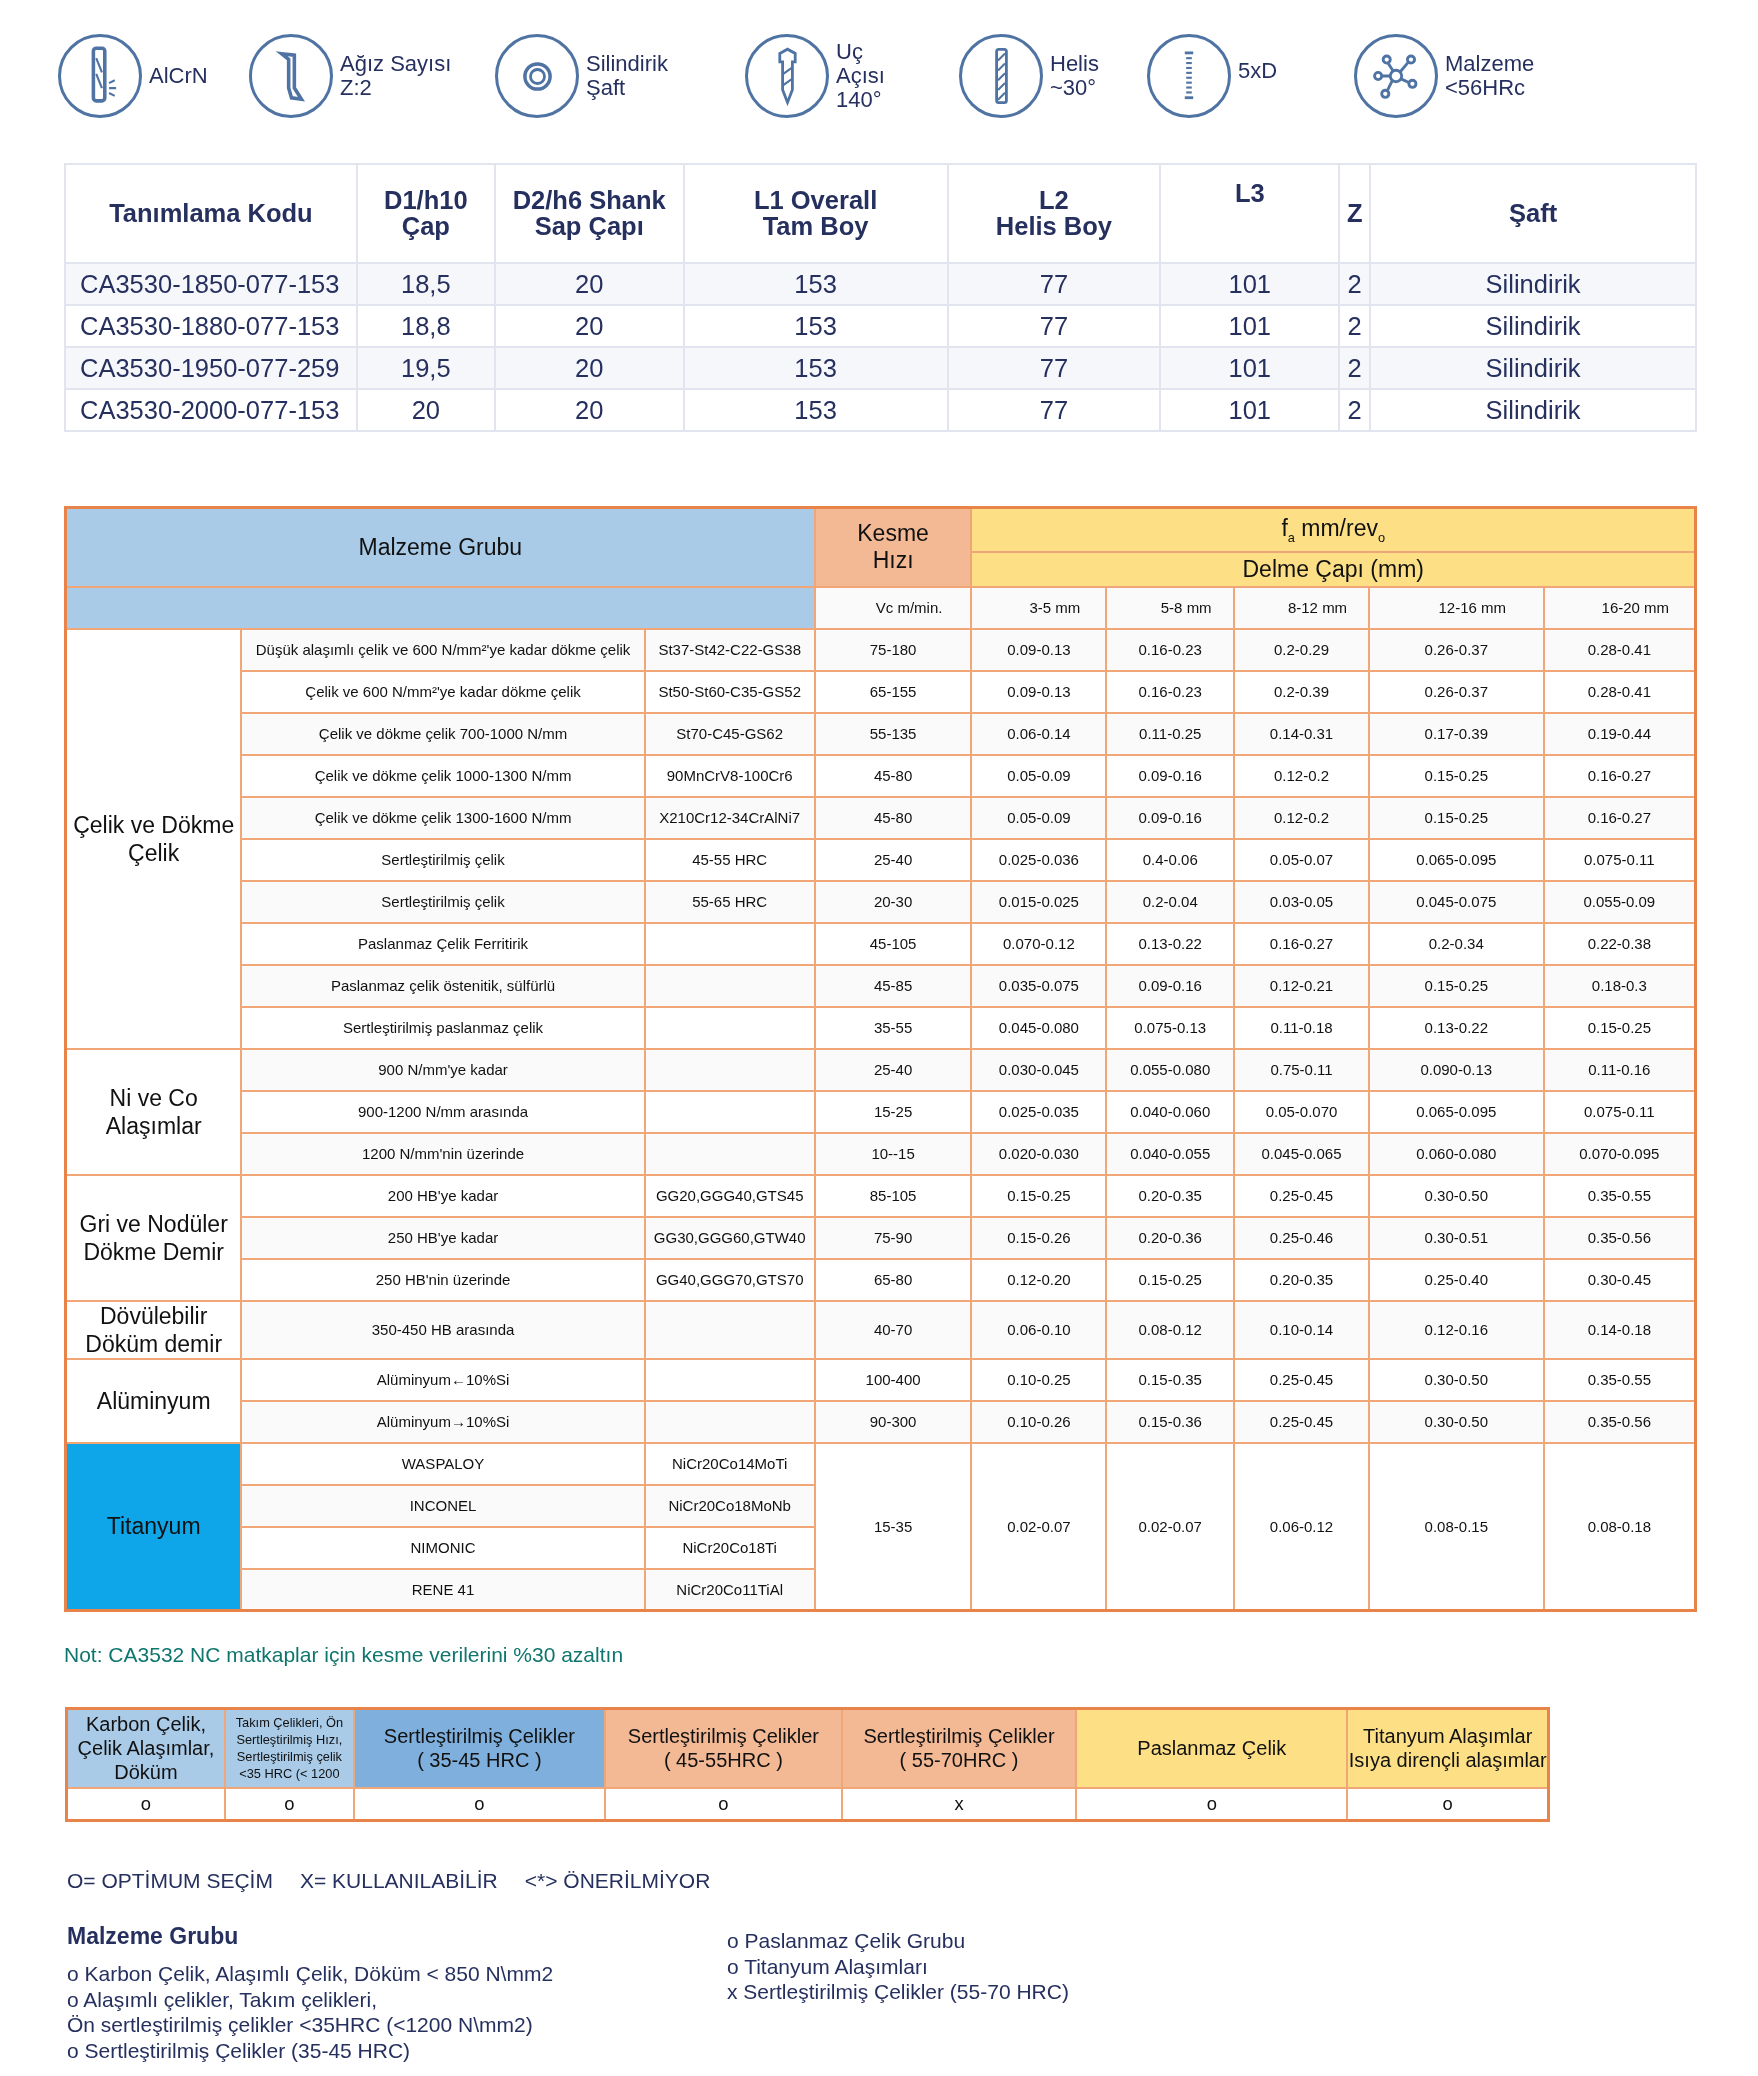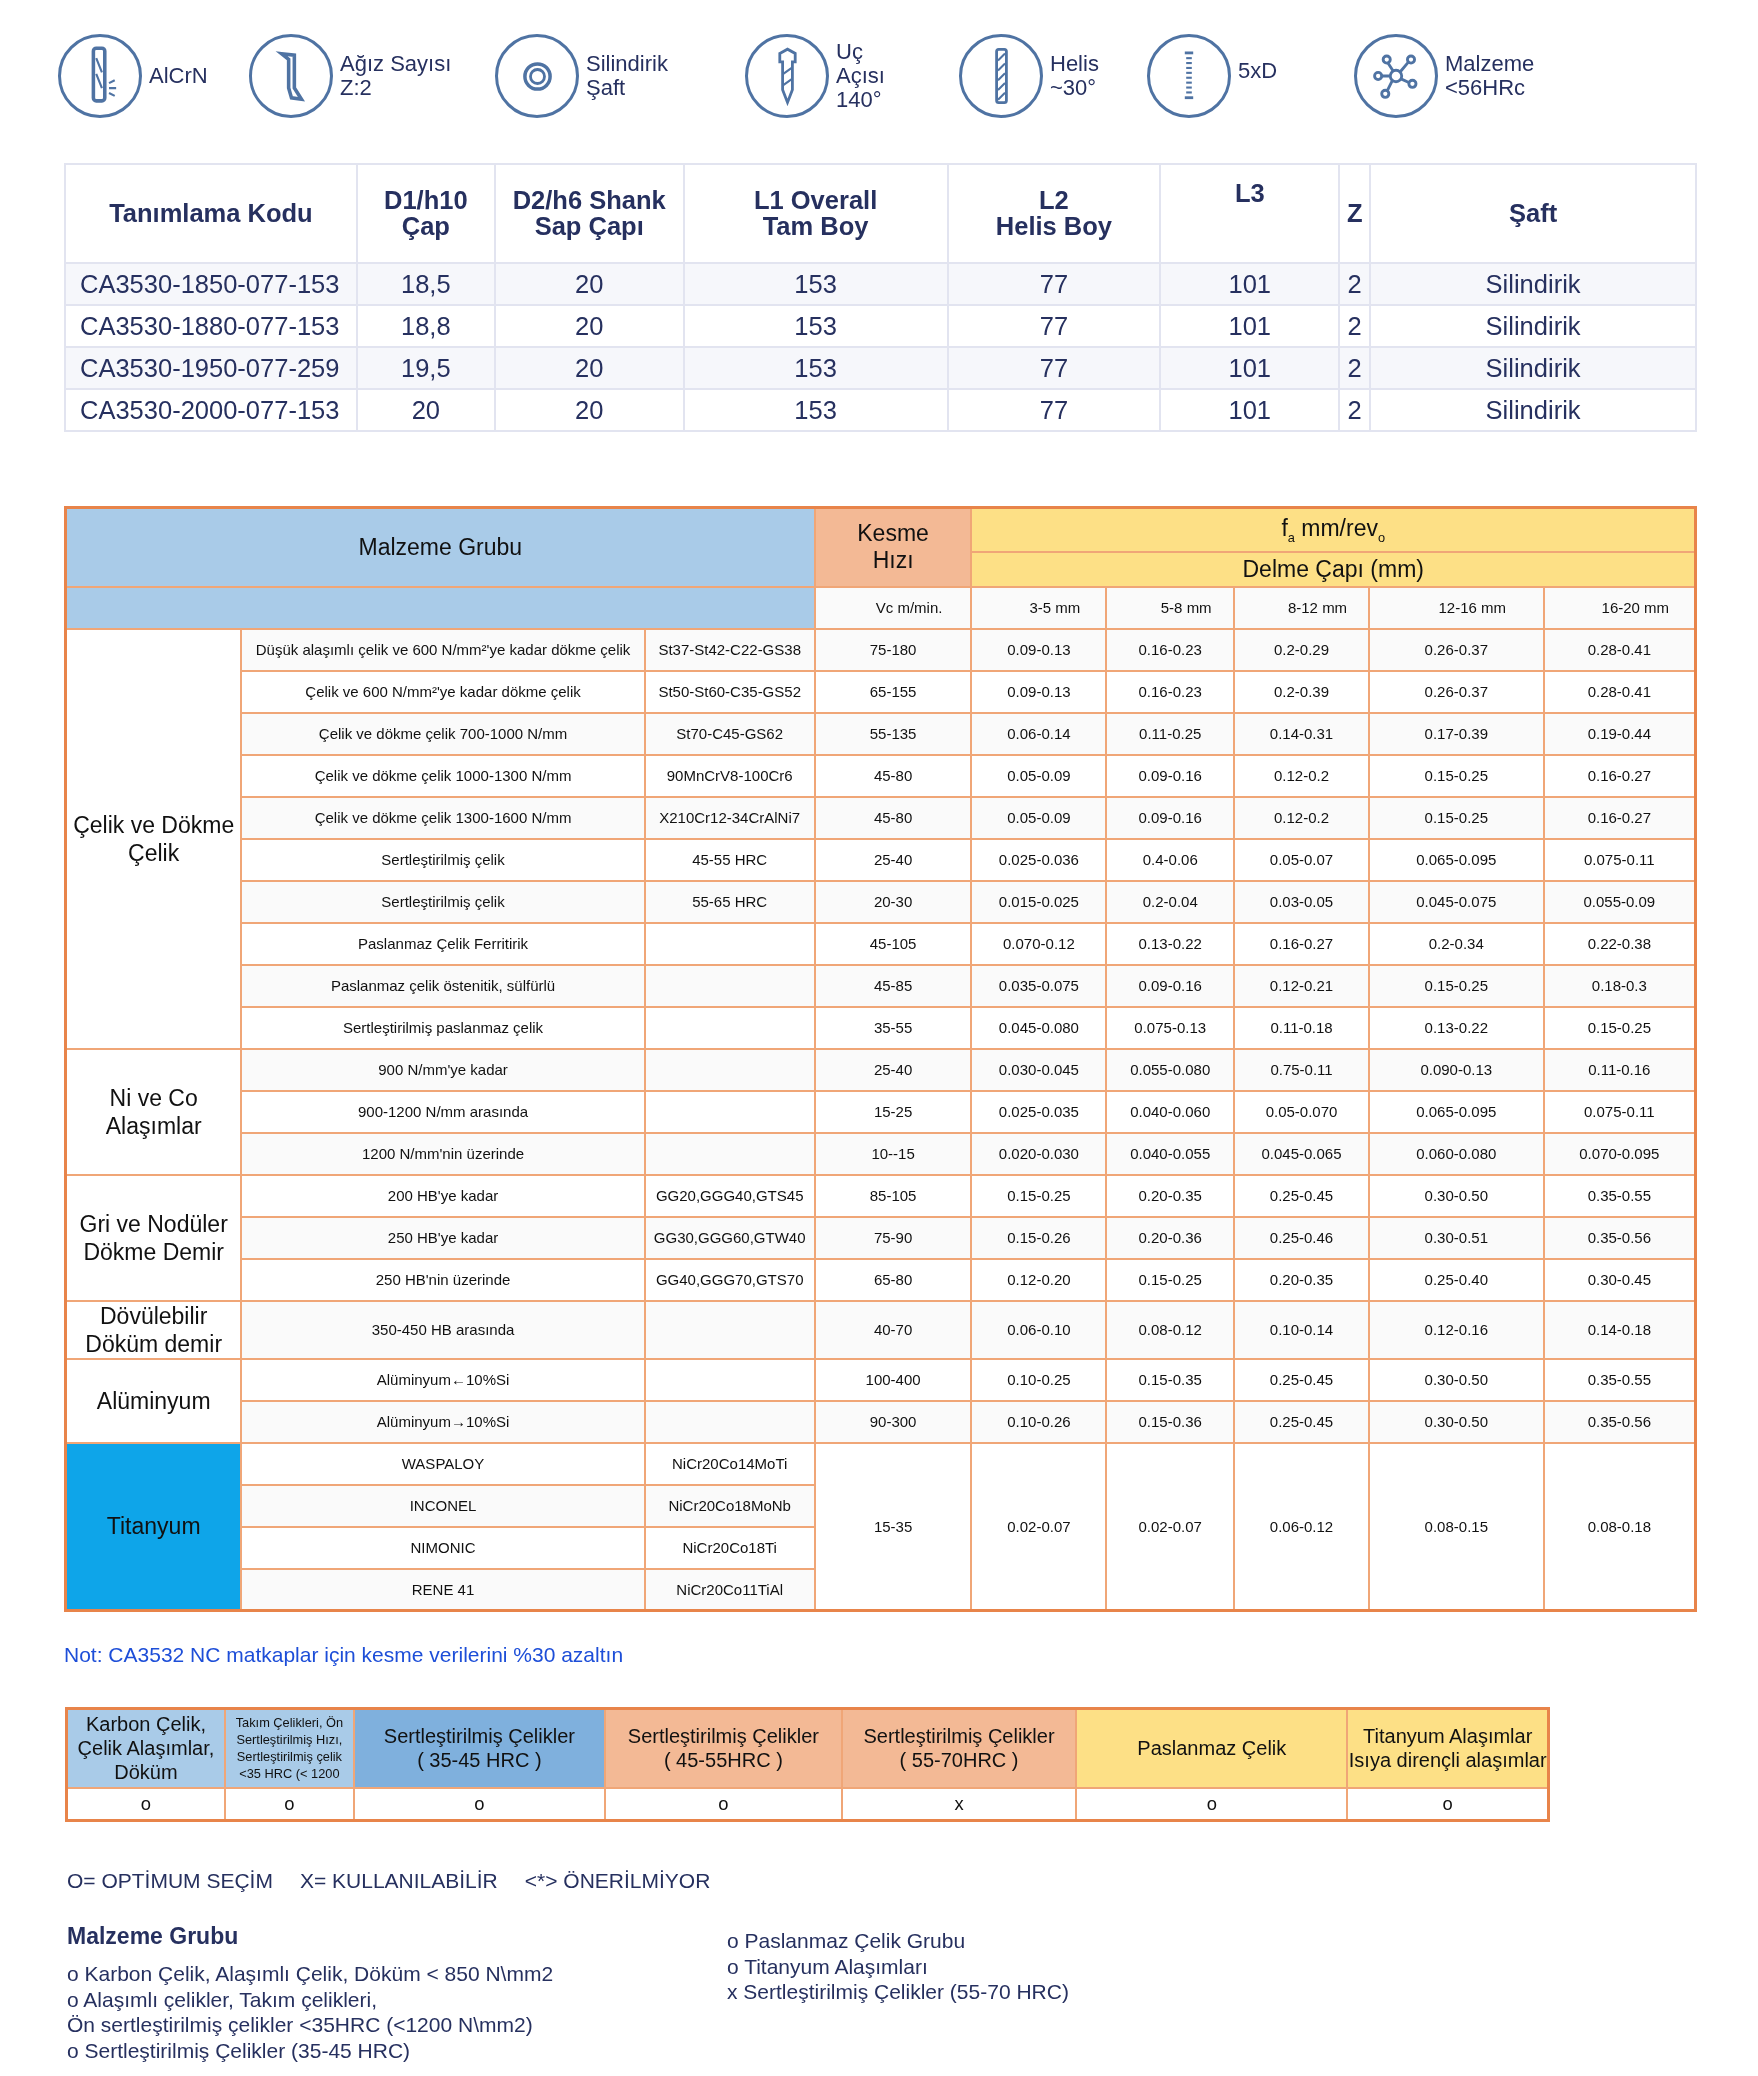--- a/index.html
+++ b/index.html
@@ -29,21 +29,21 @@
   .cut tbody tr { background: #ffffff; }
   .cut tbody tr:nth-child(odd) { background: #fafafa; }
   .cut th.mg { background: #a9cbe8; font-size: 23px; font-weight: normal; }
   .cut th.ks { background: #f3b995; font-size: 23px; font-weight: normal; line-height: 27px; }
   .cut th.fa { background: #fde086; font-size: 23px; font-weight: normal; }
   .cut th.sub { background: #fafafa; font-weight: normal; font-size: 15px; padding-left: 32px; }
   .cut td.grp { font-size: 23px; line-height: 28px; background: #ffffff; }
   .cut td.desc { font-size: 15px; }
 
   
-  .note { position: absolute; left: 64px; top: 1643px; font-size: 21px; color: #1d4ed8; }
+  .note { position: absolute; left: 64px; top: 1643px; font-size: 21px; color: #0f766e; }
 
   
   .sel { position: absolute; left: 65px; top: 1707px; width: 1485px; border-collapse: collapse;
     border: 3.5px solid #e8844a; }
   .sel th, .sel td { border: 2.1px solid #f0a677; text-align: center; color: #111111; font-weight: normal; }
   .sel th { height: 79px; font-size: 20px; line-height: 24px; }
   .sel th.small { font-size: 12.8px; line-height: 17px; }
   .sel td { height: 33px; font-size: 18.4px; background: #ffffff; }
   .c-lblue { background: #a9cbe8; }
   .c-blue { background: #7fb0dd; }

